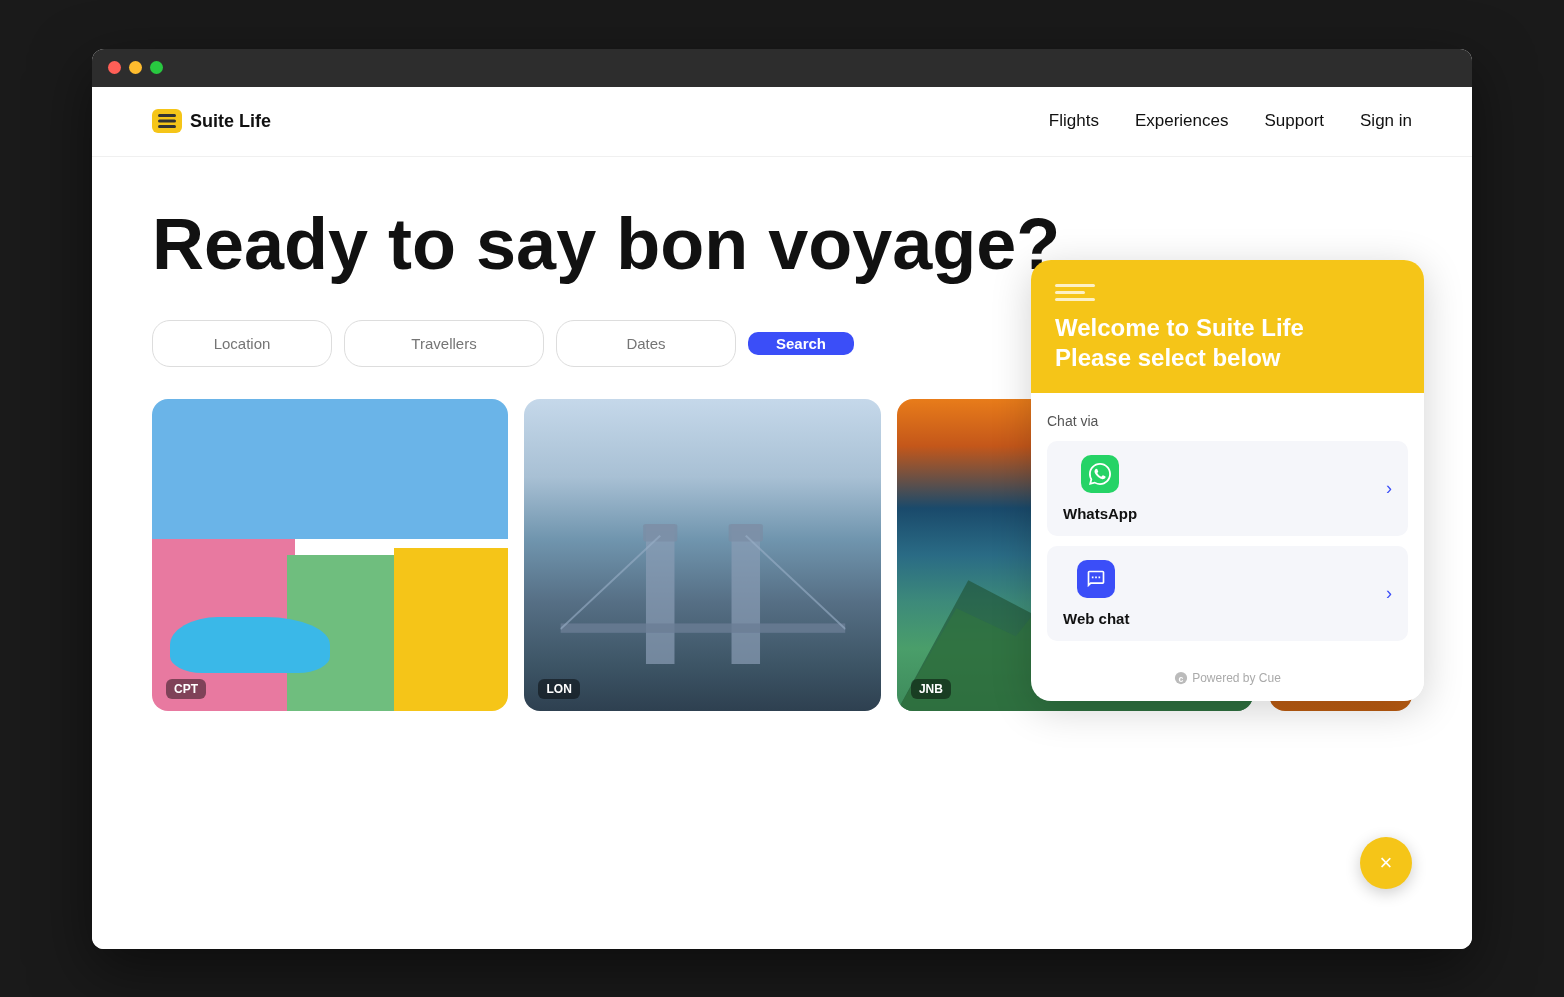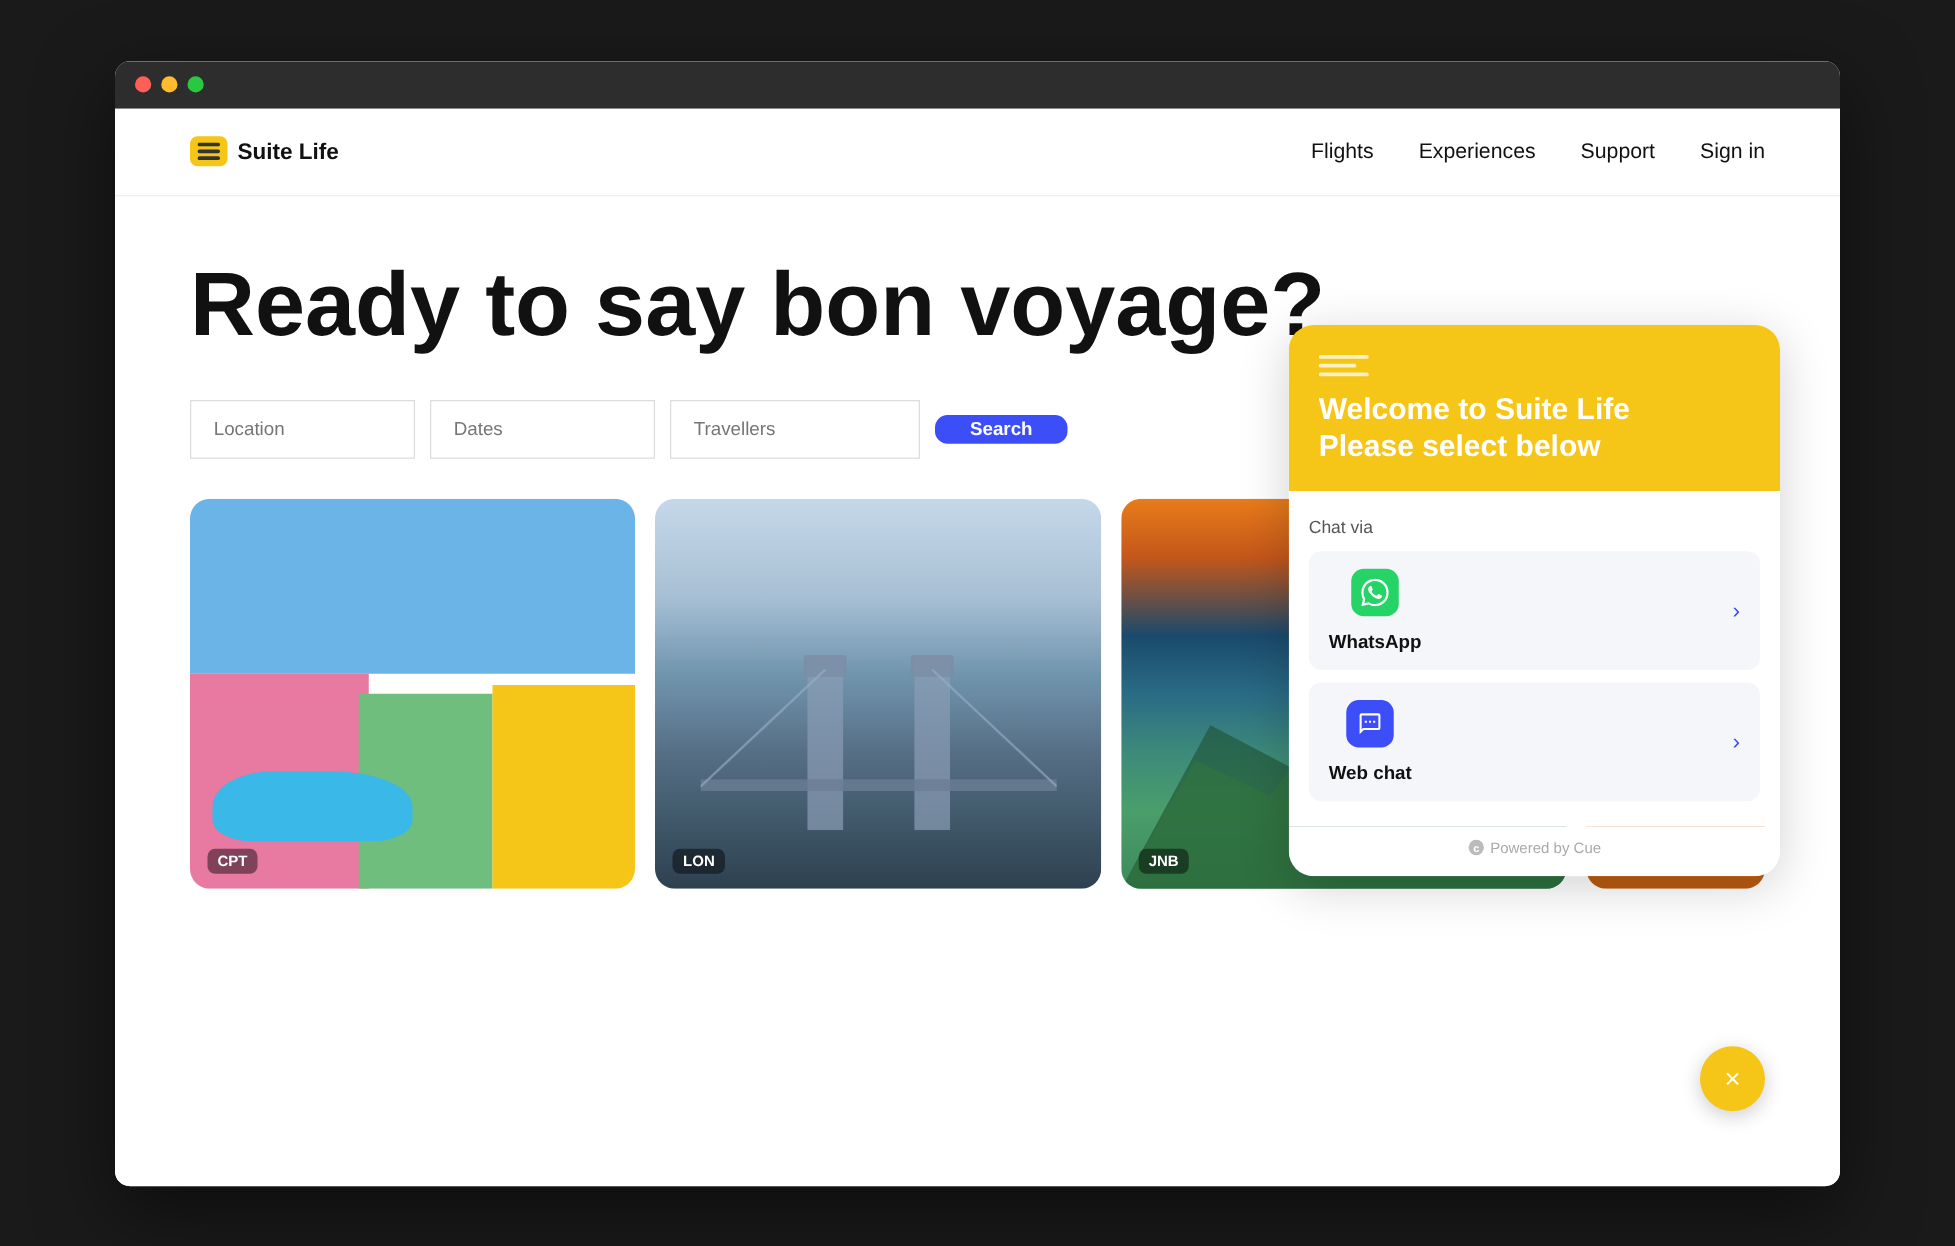--- a/index.html
+++ b/index.html
@@ -99,27 +99,28 @@
     .hero-title span {
       font-weight: 900;
     }
     .search-bar {
       display: flex;
       gap: 12px;
       align-items: center;
     }
     .search-input {
       border: 1.5px solid #ddd;
-      border-radius: 0;
+      border-radius: 18px;
       padding: 14px 18px;
       font-size: 15px;
       color: #888;
       background: #fff;
       outline: none;
       cursor: text;
+      text-align: center;
     }
     .search-input.location { width: 180px; }
     .search-input.dates { width: 180px; }
     .search-input.travellers { width: 200px; }
     .search-btn {
       background: #3b4ef8;
       color: #fff;
       border: none;
       border-radius: 10px;
       padding: 3px 28px;
@@ -341,22 +342,22 @@
         <span class="nav-link">Sign in</span>
       </div>
     </nav>
 
     <section class="hero">
       <h1 class="hero-title">
         <span>Ready to say </span><span style="font-weight: 900;">bon voyage?</span>
       </h1>
       <div class="search-bar">
         <input type="text" class="search-input location" placeholder="Location" style="">
+        <input type="text" class="search-input travellers" placeholder="Travellers" style="">
         <input type="text" class="search-input dates" placeholder="Dates" style="">
-        <input type="text" class="search-input travellers" placeholder="Travellers" style="">
         <button class="search-btn">Search</button>
       </div>
     </section>
 
     <div class="images-section">
       <div class="dest-card">
         <div class="cape-town-scene">
           <div class="ct-sky"></div>
           <div class="ct-building1"></div>
           <div class="ct-building2"></div>

